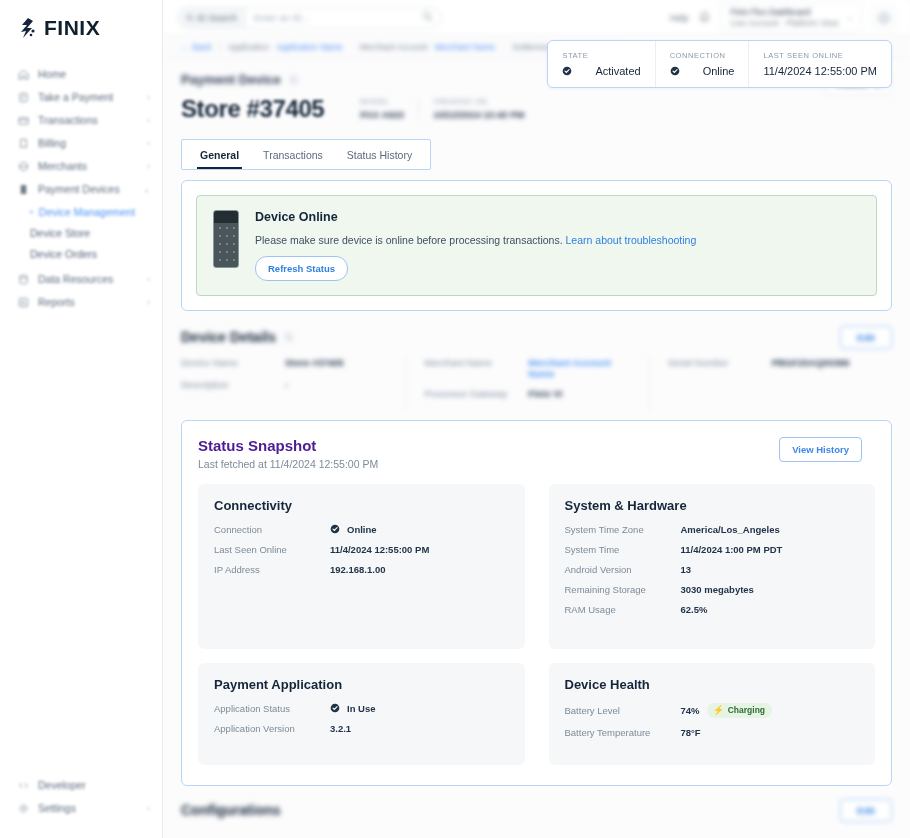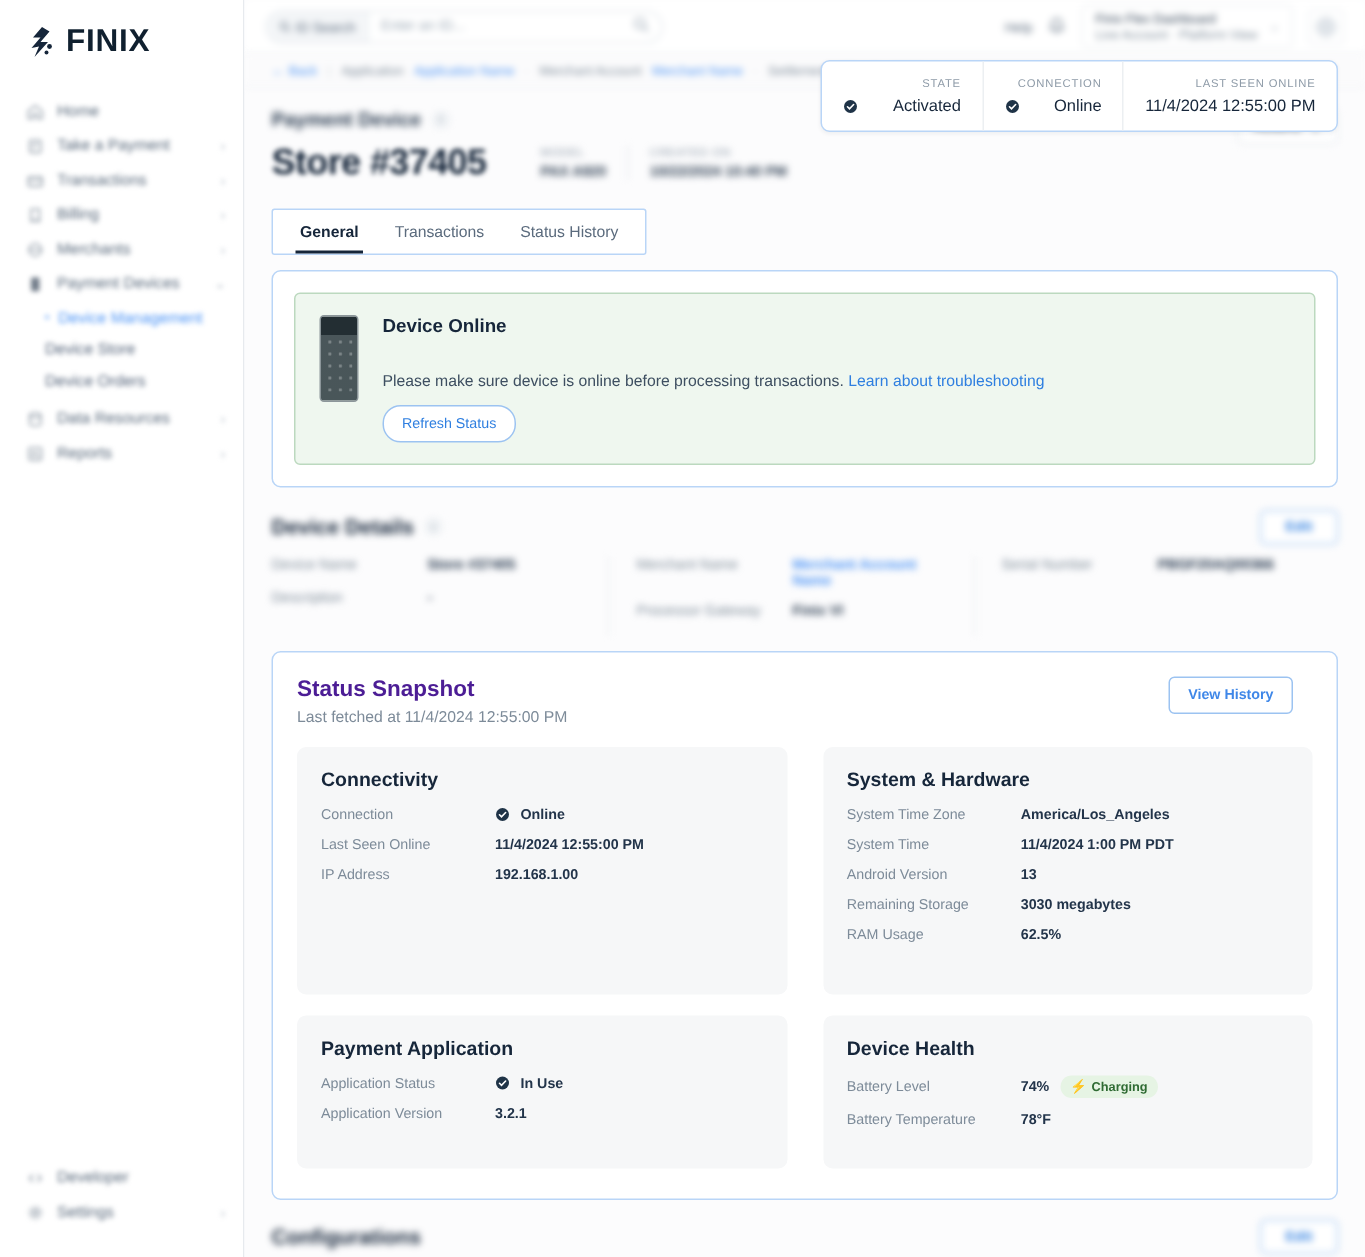--- a/index.html
+++ b/index.html
@@ -109,21 +109,21 @@
     padding:5px 10px; font-size:9.5px; color:#2b3c50;
   }
 
   
   .status-card {
     position:absolute; right:18px; top:40px;
     display:flex; background:#fff; border:1px solid #b9d5f7; border-radius:6px;
     box-shadow:0 1px 3px rgba(16,32,48,.06);
     z-index:4;
   }
-  .sc-cell { padding:10px 14px; border-left:1px solid #eceff2;text-align:right; }
+  .sc-cell { padding:10px 14px; border-left:1px solid #eceff2; }
   .sc-cell:first-child { border-left:none; }
   .sc-k { font-size:7.5px; letter-spacing:.55px; color:#8d9aa7; text-transform:uppercase; }
   .sc-v { display:flex; align-items:center; gap:23px; font-size:11px; color:#16263a; margin-top:5px; font-weight:500; }
   .chk { width:10px; height:10px; flex:0 0 10px; }
 
   
   .tabs-wrap { margin:16px 18px 0 18px; position:relative; }
   .tabs {
     display:inline-flex; gap:0; background:#fff;
     border:1px solid #b9d5f7; border-radius:2px; padding:0 6px;
@@ -150,26 +150,26 @@
     border:1px solid #8c969a; position:relative;
   }
   .device-img:after{
     content:''; position:absolute; left:3px; right:3px; top:14px; bottom:6px;
     background:
       radial-gradient(circle at 3px 3px, rgba(255,255,255,.30) 1px, transparent 1.2px) 0 0/7px 8px;
     opacity:.9;
   }
   .banner-body { flex:1; }
   .banner-title { font-size:12.5px; font-weight:700; color:#16263a; }
-  .banner-text { font-size:10.5px; color:#3e4f61; margin-top:24px; }
+  .banner-text { font-size:10.5px; color:#3e4f61; margin-top:10px; }
   .banner-link { color:#2f7fe0; }
   .refresh-btn {
     margin-top:10px; display:inline-block;
     border:1px solid #9cc3f1; border-radius:12px; background:#fff;
-    color:#2f7fe0; font-size:9.5px; font-weight:400; padding:6px 12px;
+    color:#2f7fe0; font-size:9.5px; font-weight:700; padding:6px 12px;
   }
 
   
   .section { margin:18px 18px 0 18px; position:relative; }
   .sec-head { display:flex; align-items:center; gap:7px; }
   .sec-title { font-size:14px; font-weight:700; color:#16263a; }
   .edit-btn {
     position:absolute; right:0; top:-3px;
     border:1px solid #9cc3f1; border-radius:4px; background:#fff;
     color:#2f7fe0; font-size:9.5px; font-weight:700; padding:5px 16px;

